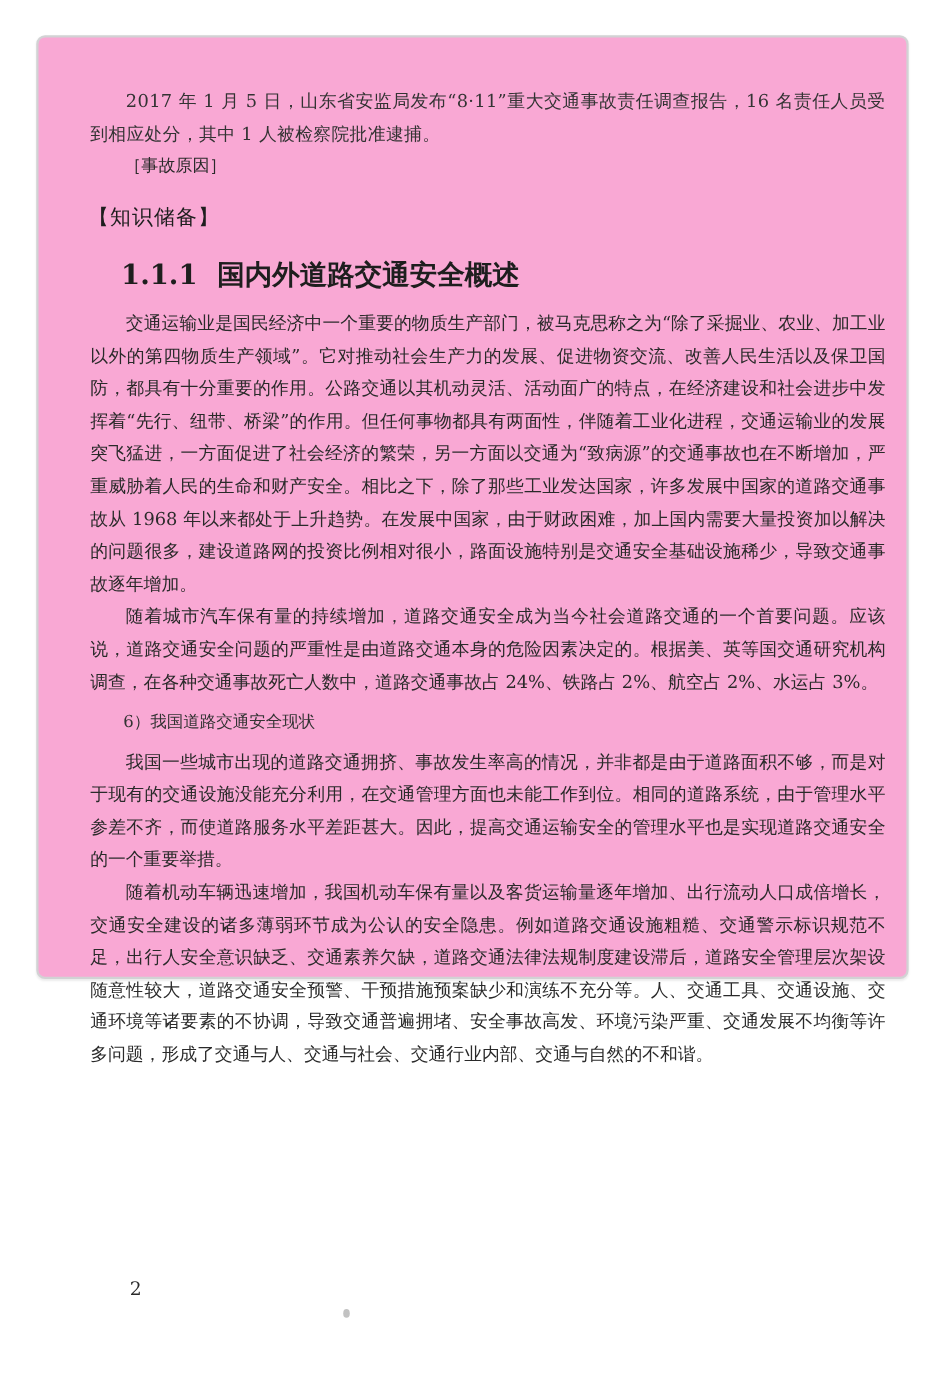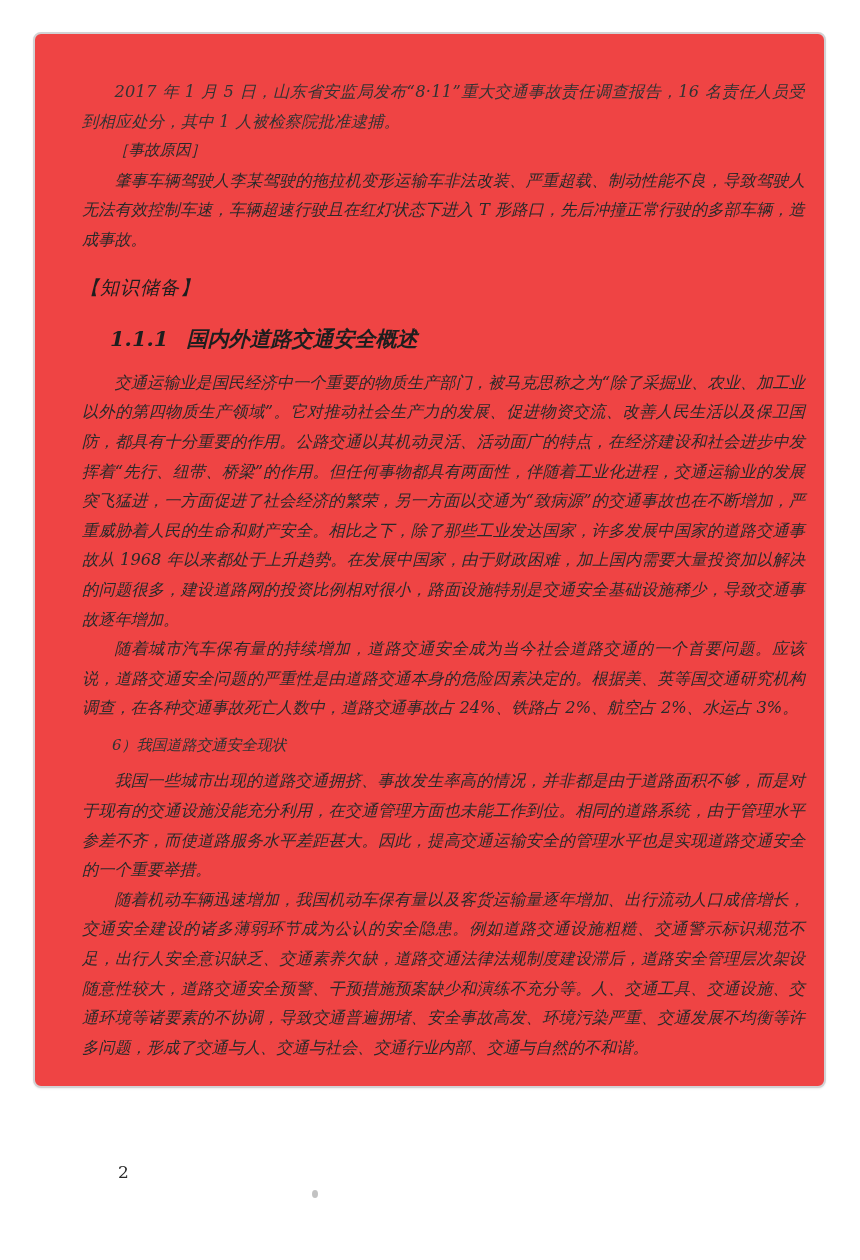--- a/index.html
+++ b/index.html
@@ -1,57 +1,56 @@
 <!DOCTYPE html>
 <html><head>
 <meta charset="utf-8">
 <style>
   html, body { margin: 0; padding: 0; background: #ffffff; }
   body { width: 860px; height: 1260px; position: relative; overflow: hidden; }
   .page {
-    position: absolute; left: 33px; top: 32px; width: 793px; height: 1056px;
+    position: absolute; left: 33px; top: 32px; width: 793px; height: 858px;
     box-sizing: border-box; border: 2px solid #d2d2d4; border-radius: 8px;
-    background: #ef4444; box-shadow: 0 1px 2px rgba(0,0,0,0.08); font-style: italic;
+    background: #f9a8d4; box-shadow: 0 1px 2px rgba(0,0,0,0.08);
   }
   .content {
     position: absolute; left: 47px; top: 43px; width: 723px;
     font-family: "DejaVu Serif", "Liberation Serif", serif;
     color: #2a2a2a; font-size: 16.2px; line-height: 29.6px;
     text-align: justify;
   }
   p { margin: 0; text-indent: 2em; }
   .case { letter-spacing: 0.3px; color: #333; }
   .sub-label { text-indent: 2em; font-family: "DejaVu Sans", sans-serif; font-size: 15.5px; color: #2a2a2a; }
   .section-title {
     font-family: "DejaVu Sans", sans-serif; font-size: 19px; color: #1e1e1e;
     margin: 18px 0 22px -2px; letter-spacing: 1px; text-indent: 0;
   }
   .subsection-title {
-    font-family: "DejaVu Serif", serif; font-weight: bold; font-size: 21px;
+    font-family: "DejaVu Serif", serif; font-weight: bold; font-size: 25px;
     color: #1e1e1e; margin: 12px 0 14px 28px; text-indent: 0;
   }
   .subsection-title .num { margin-right: 18px; }
   .list-head { text-indent: 2em; font-size: 15px; color: #333; margin: 8px 0 6px; }
   .page-number {
     position: absolute; left: 118px; top: 1162px;
     font-family: "DejaVu Serif", serif; font-size: 17px; color: #2a2a2a;
   }
   .smudge {
     position: absolute; left: 312px; top: 1190px; width: 6px; height: 8px;
     background: #9a9a9a; border-radius: 50%; opacity: 0.6;
   }
 </style>
 </head>
 <body>
 
 <div class="page">
   <div class="content">
     <p class="case">2017 年 1 月 5 日，山东省安监局发布“8·11”重大交通事故责任调查报告，16 名责任人员受到相应处分，其中 1 人被检察院批准逮捕。</p>
     <p class="sub-label">［事故原因］</p>
-    <p>肇事车辆驾驶人李某驾驶的拖拉机变形运输车非法改装、严重超载、制动性能不良，导致驾驶人无法有效控制车速，车辆超速行驶且在红灯状态下进入 T 形路口，先后冲撞正常行驶的多部车辆，造成事故。</p>
 
     <div class="section-title">【知识储备】</div>
 
     <div class="subsection-title">
       <span class="num">1.1.1</span><span>国内外道路交通安全概述</span>
     </div>
     <p>交通运输业是国民经济中一个重要的物质生产部门，被马克思称之为“除了采掘业、农业、加工业以外的第四物质生产领域”。它对推动社会生产力的发展、促进物资交流、改善人民生活以及保卫国防，都具有十分重要的作用。公路交通以其机动灵活、活动面广的特点，在经济建设和社会进步中发挥着“先行、纽带、桥梁”的作用。但任何事物都具有两面性，伴随着工业化进程，交通运输业的发展突飞猛进，一方面促进了社会经济的繁荣，另一方面以交通为“致病源”的交通事故也在不断增加，严重威胁着人民的生命和财产安全。相比之下，除了那些工业发达国家，许多发展中国家的道路交通事故从 1968 年以来都处于上升趋势。在发展中国家，由于财政困难，加上国内需要大量投资加以解决的问题很多，建设道路网的投资比例相对很小，路面设施特别是交通安全基础设施稀少，导致交通事故逐年增加。</p>
     <p>随着城市汽车保有量的持续增加，道路交通安全成为当今社会道路交通的一个首要问题。应该说，道路交通安全问题的严重性是由道路交通本身的危险因素决定的。根据美、英等国交通研究机构调查，在各种交通事故死亡人数中，道路交通事故占 24%、铁路占 2%、航空占 2%、水运占 3%。</p>
 
     <div class="list-head">6）我国道路交通安全现状</div>

